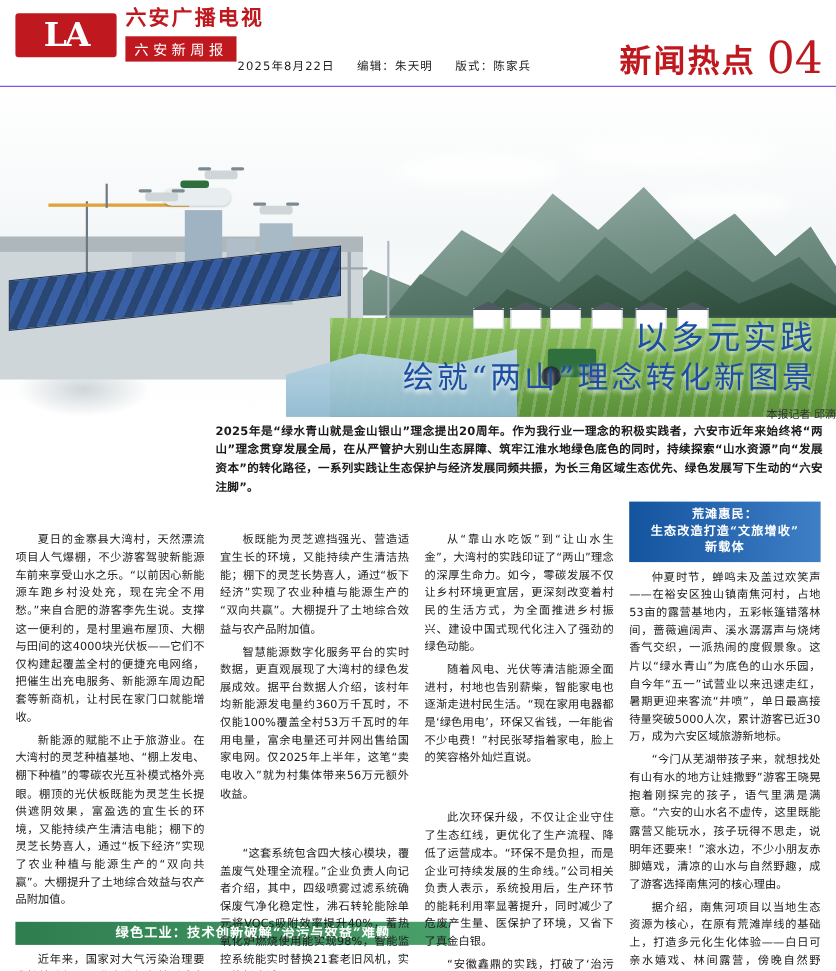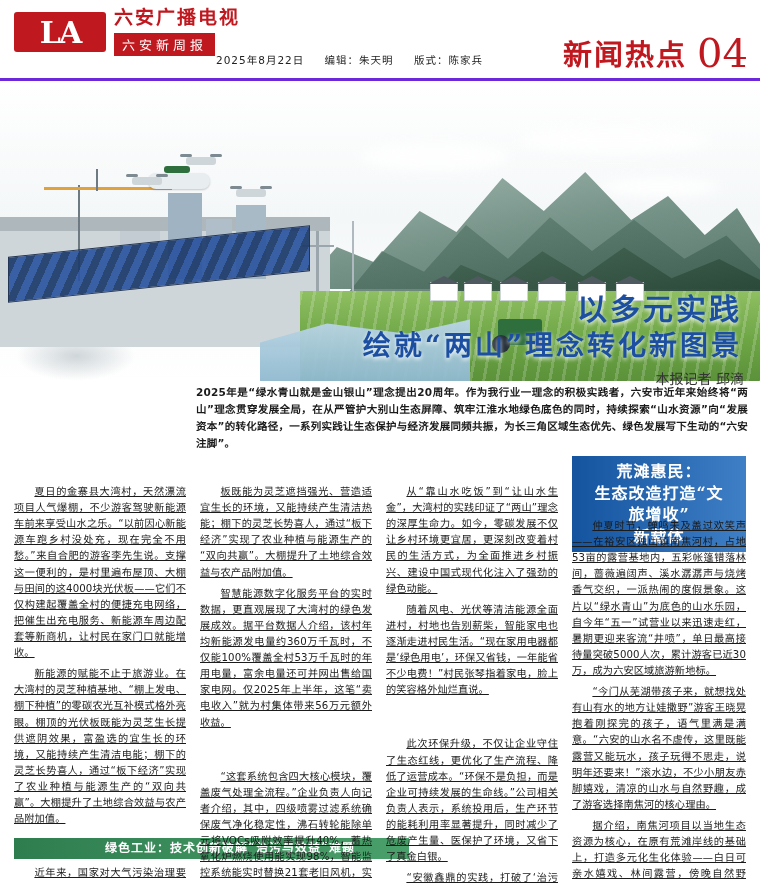--- a/index.html
+++ b/index.html
@@ -7,21 +7,21 @@
     width:760px;height:883px;
     background:#ffffff;
     font-family:"DejaVu Sans","Liberation Sans",sans-serif;
     color:#111;
     position:relative;
     overflow:hidden;
   }
   .page{position:relative;width:760px;height:883px;}
 
   
-  .masthead{position:relative;height:78px;border-bottom:3px solid #6d28d9;}
+  .masthead{position:relative;height:78px;border-bottom:1px solid #6d28d9;}
   .logo-block{position:absolute;left:14px;top:8px;display:flex;align-items:center;}
   .logo-mark{
     width:92px;height:40px;background:#c0181f;border-radius:3px;
     display:flex;align-items:center;justify-content:center;
     color:#fff;font-weight:bold;font-size:30px;letter-spacing:-2px;
     font-family:"DejaVu Serif","Liberation Serif",serif;
   }
   .logo-text{margin-left:8px;}
   .logo-title{
     font-size:19px;font-weight:bold;color:#c0181f;letter-spacing:2px;
@@ -104,53 +104,53 @@
   .plane:after{content:"";position:absolute;left:16px;top:-7px;width:26px;height:7px;background:#2f6f3e;border-radius:3px;}
   .smoke{position:absolute;left:16px;top:250px;width:120px;height:50px;background:radial-gradient(ellipse at center,#cfd6d9 0%,rgba(255,255,255,0) 70%);}
   .tower{position:absolute;left:316px;top:150px;width:3px;height:70px;background:#9aa5ac;}
   .tower-x{position:absolute;left:302px;top:164px;width:32px;height:2px;background:#9aa5ac;}
   .mast{position:absolute;left:352px;top:140px;width:2px;height:76px;background:#b0b9bf;}
 
   
   .headline{
     position:absolute;right:18px;bottom:18px;text-align:right;
     font-family:"DejaVu Serif","Liberation Serif",serif;
-    font-weight:bold;color:#1c4fa1;line-height:1.22;
+    font-weight:normal;color:#1c4fa1;line-height:1.22;
     text-shadow:0 2px 4px rgba(255,255,255,.9);
   }
   .headline .l1{font-size:30px;letter-spacing:3px;}
   .headline .l2{font-size:28px;letter-spacing:3px;}
 
   
   .lead{
     position:absolute;left:196px;top:384px;width:552px;
     font-size:10.5px;line-height:1.62;color:#1b1b1b;text-align:justify;
     letter-spacing:.2px;
     font-weight:bold;
   }
-  .byline{position:absolute;right:16px;top:368px;font-size:14px;color:#333;}
+  .byline{position:absolute;right:0;top:368px;font-size:10px;color:#333;}
 
   
   .body{position:absolute;left:0;top:456px;width:760px;height:427px;}
   .col{position:absolute;top:0;width:172px;height:427px;}
   .col1{left:14px;} .col2{left:200px;} .col3{left:386px;}
   .colwide{left:572px;width:174px;}
 
   .bar{
     height:21px;line-height:21px;color:#fff;font-size:12px;font-weight:bold;
     text-align:center;letter-spacing:1px;margin-bottom:6px;
     font-family:"DejaVu Serif","Liberation Serif",serif;
   }
   .bar-green{background:linear-gradient(90deg,#2e7d4f,#4aa06a);}
   .bar-green2{background:linear-gradient(90deg,#2e7d4f,#4aa06a);}
   .bar-blue{background:linear-gradient(90deg,#14539e,#3f7fc6);
-    height:auto;line-height:1.35;padding:5px 16px;font-size:16px;text-align:center;}
+    height:auto;line-height:1.35;padding:5px 16px;font-size:11px;text-align:center;}
   p.txt{
     font-size:10.2px;line-height:1.58;text-align:justify;margin:0 0 5px 0;
-    text-indent:2em;letter-spacing:.1px;color:#1b1b1b;text-decoration:underline;
+    text-indent:2em;letter-spacing:.1px;color:#1b1b1b;
   }
 </style>
 </head>
 <body>
 
 <div class="page">
 
   <div class="masthead">
     <div class="logo-block">
       <div class="logo-mark">LA</div>

